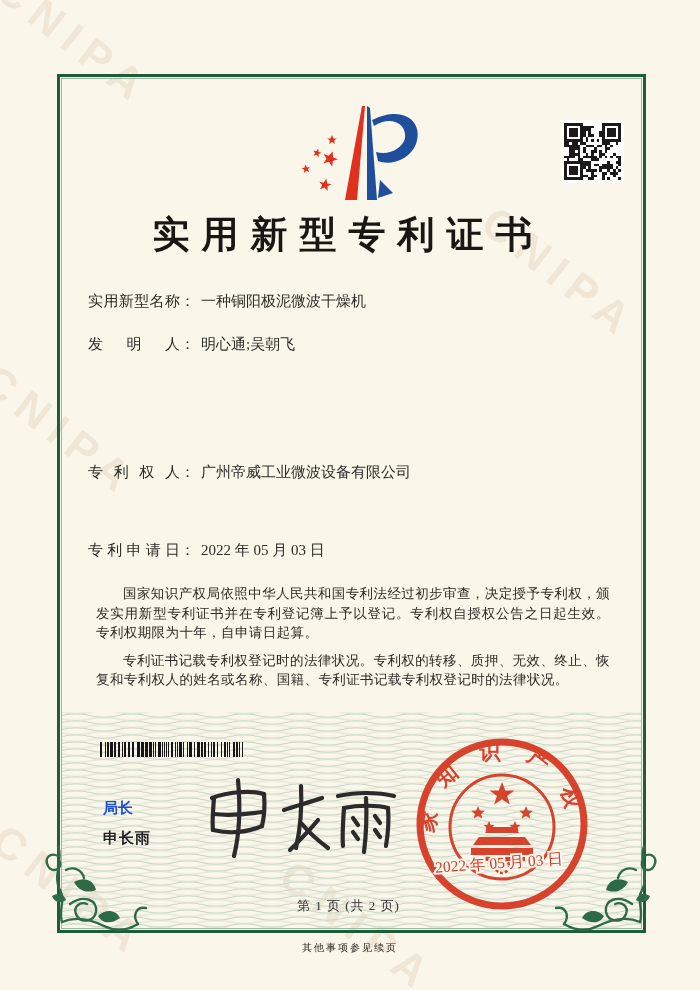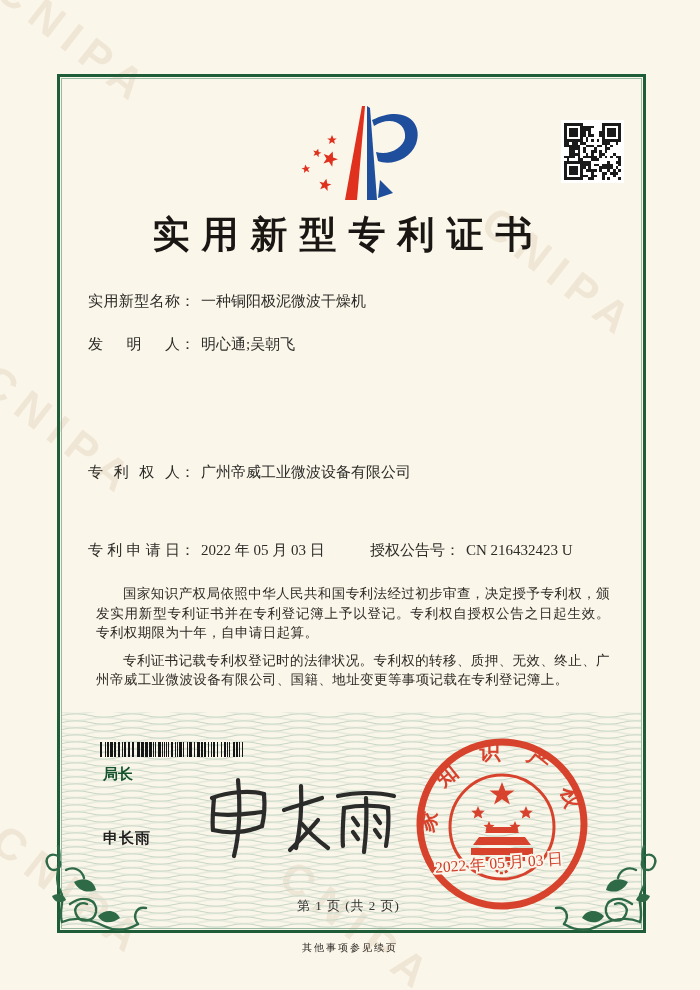--- a/index.html
+++ b/index.html
@@ -43,22 +43,22 @@
   .r4{top:463px}.r5{top:506px}.r6{top:541px}
 
   .paras{position:absolute;left:88px;top:576px;width:530px;font-size:13.5px;
          line-height:19.5px;letter-spacing:.4px;color:#2e2a26;}
   .paras p{margin:8px;text-indent:2em;text-align:justify;}
 
   .barcode{position:absolute;left:100px;top:742px;width:182px;height:15px;
            display:flex;align-items:stretch;}
   .barcode span{display:block;height:100%;}
 
-  .sig-title{position:absolute;left:103px;top:765px;font-family:Liberation Serif, serif;
-             font-weight:600;font-size:15px;color:#14532d;}
+  .sig-title{position:absolute;left:103px;top:799px;font-family:Liberation Serif, serif;
+             font-weight:600;font-size:15px;color:#1d4ed8;}
   .sig-name{position:absolute;left:103px;top:829px;font-family:"Liberation Sans",sans-serif;
             font-weight:600;font-size:15px;color:#222;letter-spacing:1px;}
   .sig-script{position:absolute;left:198px;top:772px;width:205px;height:90px;}
 
   .seal{position:absolute;left:413px;top:735px;width:178px;height:178px;}
 
   .page-info{position:absolute;left:57px;width:583px;top:897px;text-align:center;
              font-size:13px;letter-spacing:1px;color:#333;}
   .foot-note{position:absolute;left:0;width:700px;top:941px;text-align:center;
              font-size:10px;letter-spacing:2px;color:#2e2a26;}
@@ -608,26 +608,25 @@
       <span class="lbl">实用新型名称</span><span class="colon">：</span><span>一种铜阳极泥微波干燥机</span>
     </div>
     <div class="row r1">
       <span class="lbl">发明人</span><span class="colon">：</span><span>明心通;吴朝飞</span>
     </div>
     <div class="row r4">
       <span class="lbl">专利权人</span><span class="colon">：</span><span>广州帝威工业微波设备有限公司</span>
     </div>
     <div class="row r6">
       <span class="lbl">专利申请日</span><span class="colon">：</span><span>2022 年 05 月 03 日</span>
-      <span class="second"><span>授权公告号</span><span class="colon">：</span><span>CN 216432423 U</span></span>
     </div>
 
     <div class="paras">
       <p>国家知识产权局依照中华人民共和国专利法经过初步审查，决定授予专利权，颁发实用新型专利证书并在专利登记簿上予以登记。专利权自授权公告之日起生效。专利权期限为十年，自申请日起算。</p>
-      <p>专利证书记载专利权登记时的法律状况。专利权的转移、质押、无效、终止、广州帝威工业微波设备有限公司、国籍、地址变更等事项记载在专利登记簿上。</p>
+      <p>专利证书记载专利权登记时的法律状况。专利权的转移、质押、无效、终止、恢复和专利权人的姓名或名称、国籍、专利证书记载专利权登记时的法律状况。</p>
     </div>
 
     <div class="barcode" id="barcode">
         <span style="width: 2px; background: rgb(22, 22, 22); margin-right: 3px;"></span>
         <span style="width: 1px; background: rgb(22, 22, 22); margin-right: 1px;"></span>
         <span style="width: 2px; background: rgb(22, 22, 22); margin-right: 1px;"></span>
         <span style="width: 3px; background: rgb(22, 22, 22); margin-right: 1px;"></span>
         <span style="width: 2px; background: rgb(22, 22, 22); margin-right: 2px;"></span>
         <span style="width: 2px; background: rgb(22, 22, 22); margin-right: 2px;"></span>
         <span style="width: 1px; background: rgb(22, 22, 22); margin-right: 1px;"></span>

